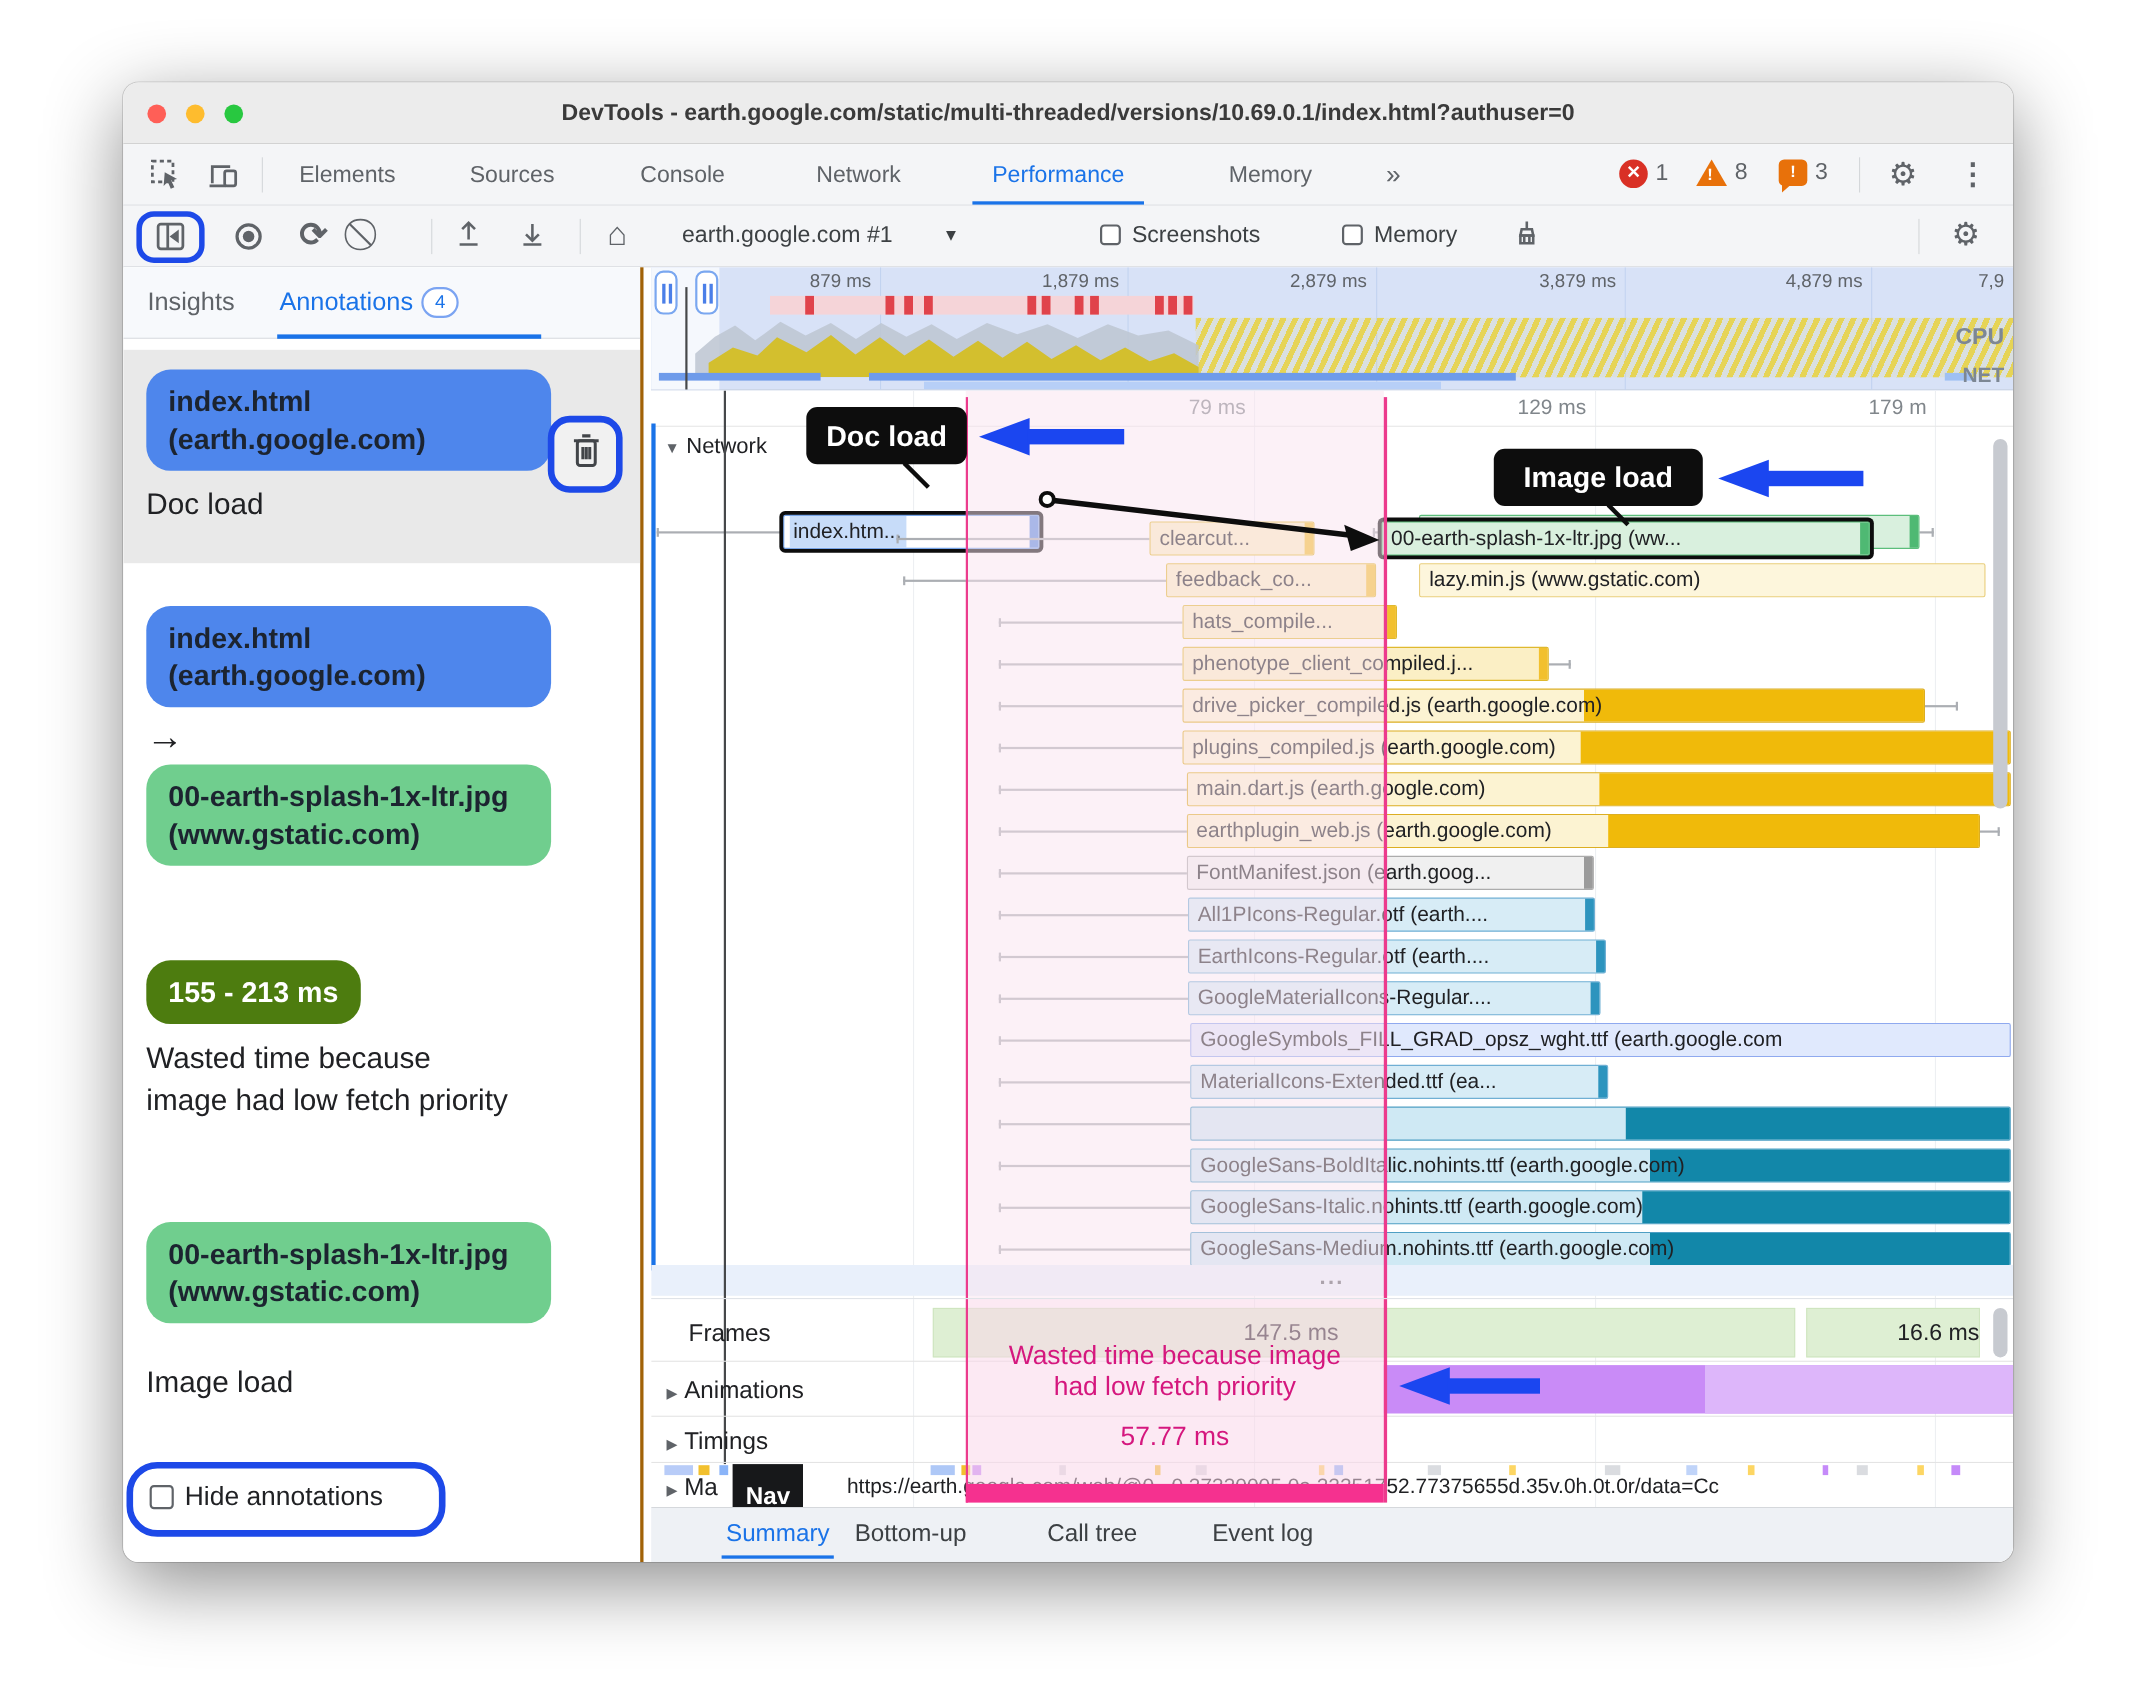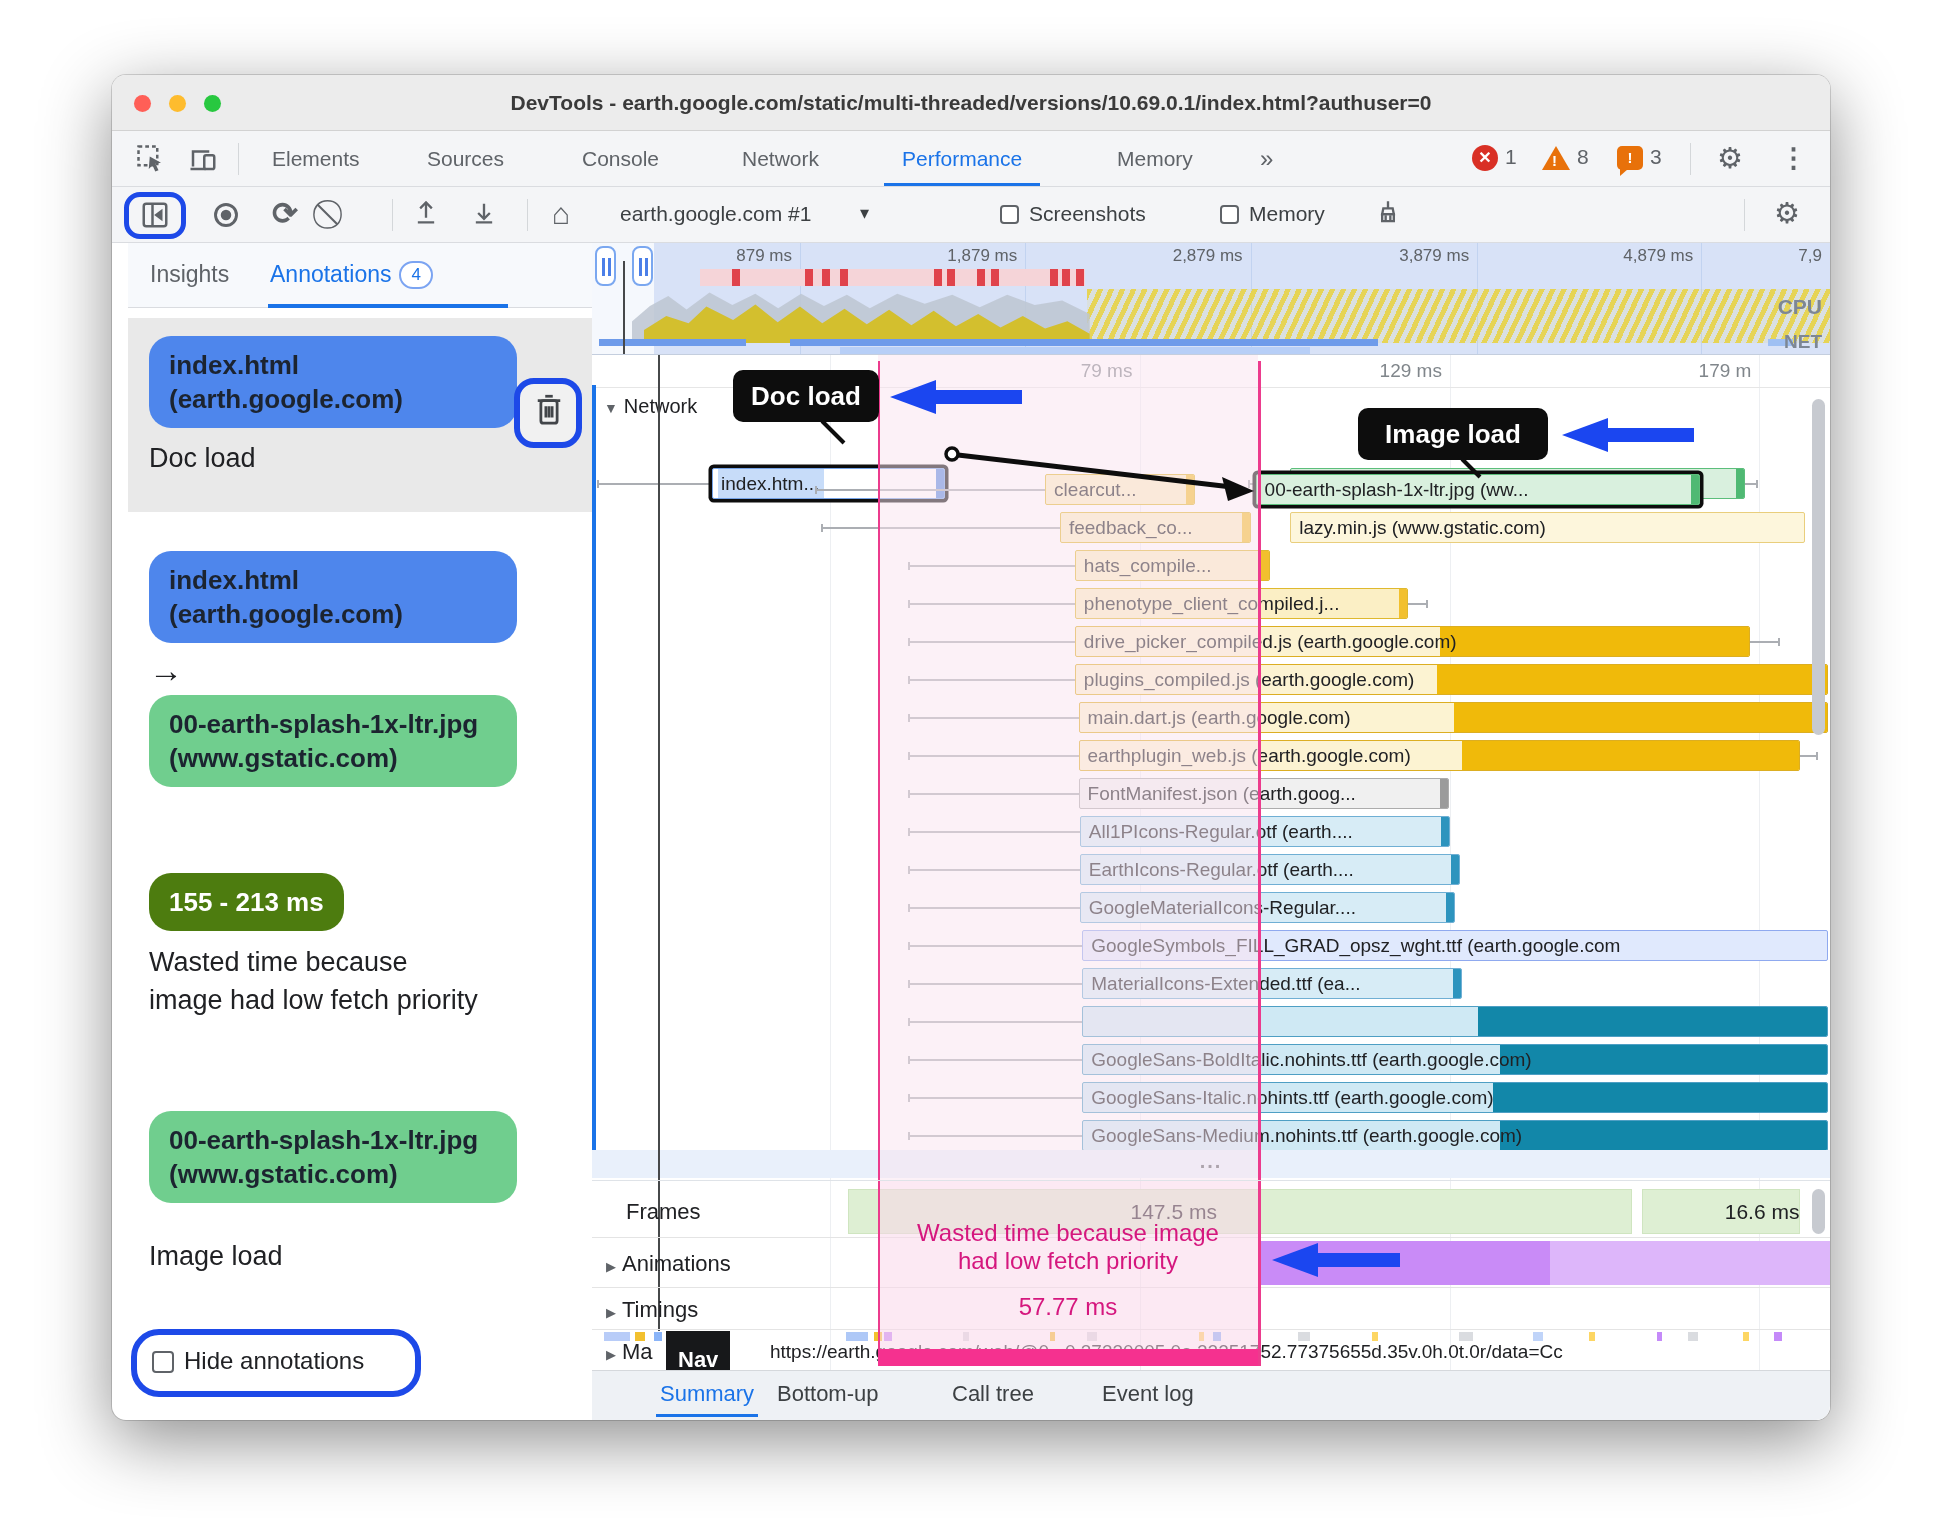--- a/index.html
+++ b/index.html
@@ -29,21 +29,21 @@
   .kebab { font-size:27px; color:#5f6368; font-weight:bold; }
 
   
   .ptoolbar { position:absolute; left:0; top:112px; width:100%; height:56px; background:#f4f5f7; border-bottom:1px solid #dadce0; }
   .pico { position:absolute; top:10px; color:#5f6368; text-align:center; }
   .ring { position:absolute; border:5px solid #1d49e8; border-radius:16px; }
   .chk { display:inline-block; width:19px; height:19px; border:2px solid #5f6368; border-radius:4px; vertical-align:-3px; margin-right:10px; background:#fff; }
   .ptxt { font-size:21px; color:#3c4043; }
 
   
-  .sidebar { position:absolute; left:16px; top:168px; width:473px; height:1177px; background:#fff; border-right:3px solid #a16207; overflow:hidden; }
+  .sidebar { position:absolute; left:0; top:168px; width:473px; height:1177px; background:#fff; border-right:3px solid #a16207; overflow:hidden; }
   .sb-tabs { position:absolute; left:0; top:0; width:100%; height:65px; background:#f7f9fc; border-bottom:1px solid #dadce0; }
   .sb-tab { position:absolute; top:0; line-height:63px; font-size:23px; color:#5f6368; }
   .sb-tab.active { color:#1a73e8; }
   .sb-underline { position:absolute; left:140px; top:61px; width:240px; height:4px; background:#1a73e8; }
   .cntpill { display:inline-block; border:2px solid #7ba4f2; color:#1a73e8; border-radius:14px; font-size:17px; line-height:24px; padding:0 10px; margin-left:8px; vertical-align:2px; background:#fff; }
   .card-hover { position:absolute; left:0; width:100%; background:#e9e9e9; }
   .pill { position:absolute; border-radius:22px; padding:12px 20px; font-weight:bold; font-size:26px; line-height:34px; color:#1c2430; }
   .pill.blue { background:#4e86ec; }
   .pill.green { background:#70ce8e; }
   .pill.pink { background:#4d7c0f; color:#fff; white-space:nowrap; }

